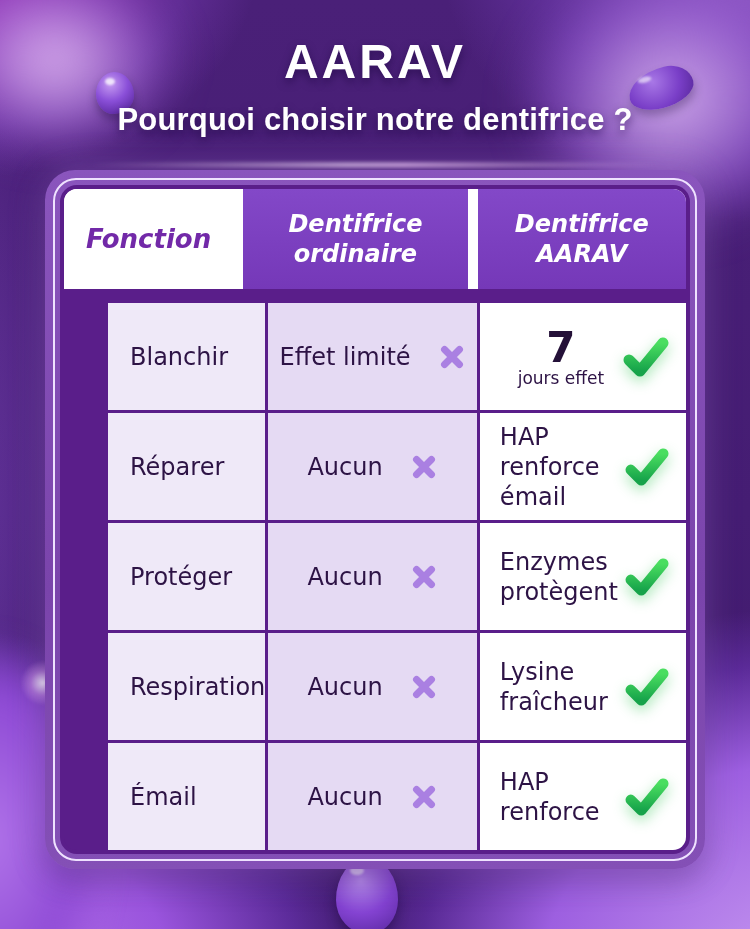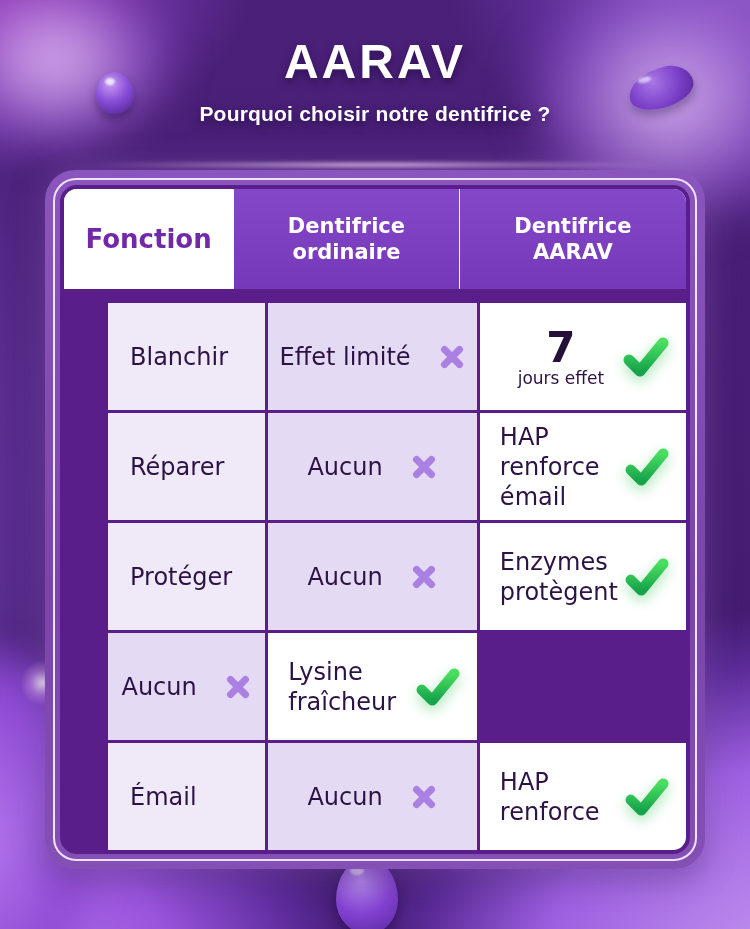--- a/index.html
+++ b/index.html
@@ -50,36 +50,36 @@
   .drop-bottom { top:858px; left:336px; width:62px; height:76px;
     border-radius:50% 50% 48% 52% / 55% 55% 45% 45%;
     background:radial-gradient(circle at 40% 30%, #b98df0 0%, #8443d2 50%, #5f2ba6 90%);
     box-shadow:0 6px 12px rgba(20,0,50,.35); }
   .drop-bottom::after { content:""; position:absolute; top:8px; left:14px; width:14px; height:9px;
     border-radius:50%; background:rgba(255,255,255,.65); filter:blur(1px); }
 
   .hero { position:absolute; top:0; left:0; width:100%; text-align:center; padding-top:34px; }
   .brand { color:#fff; font-size:48px; font-weight:700; letter-spacing:3px;
     text-shadow:0 4px 8px rgba(25,5,60,.55); }
-  .subtitle { color:#fff; font-size:21px; font-weight:700; margin-top:13px; letter-spacing:.2px;
+  .subtitle { color:#fff; font-size:31px; font-weight:700; margin-top:13px; letter-spacing:.2px;
     text-shadow:0 4px 8px rgba(25,5,60,.55); }
 
   .frame { position:absolute; top:170px; left:45px; right:45px; bottom:60px;
     background:linear-gradient(180deg, #8a55bd 0%, #7a44ab 60%, #8450b6 100%);
     border-radius:30px; padding:8px;
     box-shadow:0 0 34px rgba(200,140,255,.35), 0 10px 30px rgba(20,0,50,.35); }
   .frame-inner { height:100%; border:2px solid #efe2ff; border-radius:23px; padding:5px; }
   .tbl { height:100%; background:#5a1e8a; border:4px solid #5a1e8a; border-radius:17px;
     overflow:hidden; display:flex; flex-direction:column;
     --cols:27.2% 36.1% auto; }
 
-  .thead { display:grid; grid-template-columns:var(--cols); gap:1px; background:#fff;
-    height:100px; flex:0 0 100px; margin-bottom:14px; }
+  .thead { display:grid; grid-template-columns:var(--cols); gap:10px; background:#fff;
+    height:100px; flex:0 0 100px; margin-bottom:14px;font-style:italic; }
   .hcell { display:flex; align-items:center; justify-content:center; text-align:center;
-    font-weight:700; font-size:21px; line-height:1.25; white-space:pre-line;
+    font-weight:700; font-size:24px; line-height:1.25; white-space:pre-line;
     background:linear-gradient(180deg, #8348c8 0%, #7538b8 100%); color:#fff;
     font-family:"DejaVu Sans", sans-serif; }
   .hcell.fn { background:#fff; color:#7229a8; font-size:26px; }
 
   .tbody { flex:1; display:grid; grid-template-rows:repeat(5, 1fr); gap:3px;padding-left:44px; }
   .row { display:grid; grid-template-columns:var(--cols); gap:3px; }
   .cell { display:flex; align-items:center; font-size:24px; color:#2d1345;
     font-family:"DejaVu Sans", sans-serif; }
   .c1 { background:#efe9f8; padding-left:22px; }
   .c2 { background:#e5daf3; justify-content:center; gap:27px; }
@@ -194,20 +194,21 @@
 protègent</span>
               <span class="icon-check">
                 <svg width="46" height="42" viewBox="0 0 48 44">
                     <path d="M7 25 L18 36 L41 8" stroke="url(#gcheck)" stroke-width="11" fill="none" stroke-linecap="round" stroke-linejoin="round"></path>
                   </svg>
               </span>
             </div>
           </div>
 
           <div class="row">
+            <div class="cell c1">Respiration</div>
             <div class="cell c2 wide">
               <span class="txt">Aucun</span>
               <span class="icon-x">
                 <svg width="28" height="28" viewBox="0 0 30 30">
                     <path d="M7 7 L23 23 M23 7 L7 23" stroke="#aa80e2" stroke-width="7.5" stroke-linecap="round" fill="none"></path>
                   </svg>
               </span>
             </div>
             <div class="cell c3">
               <span class="txt">Lysine

